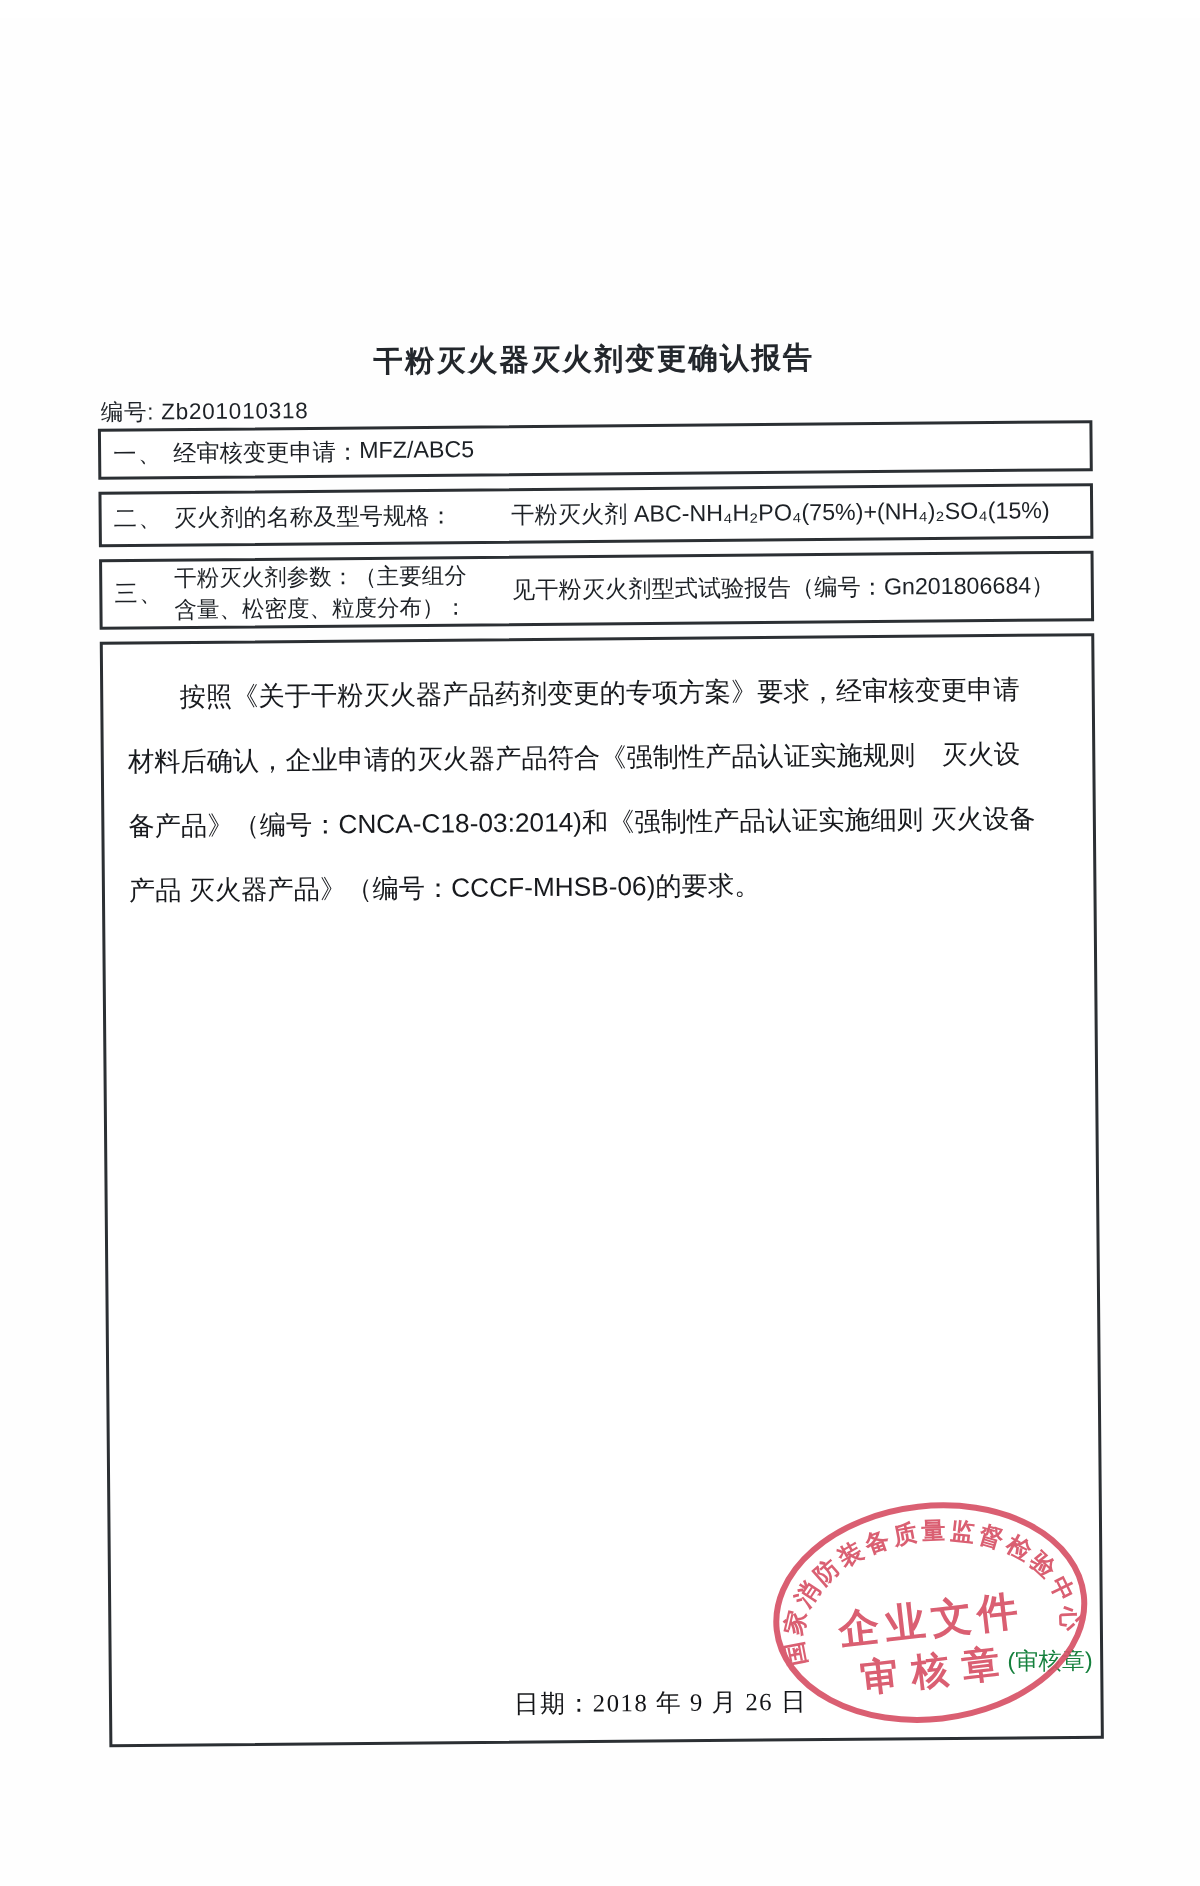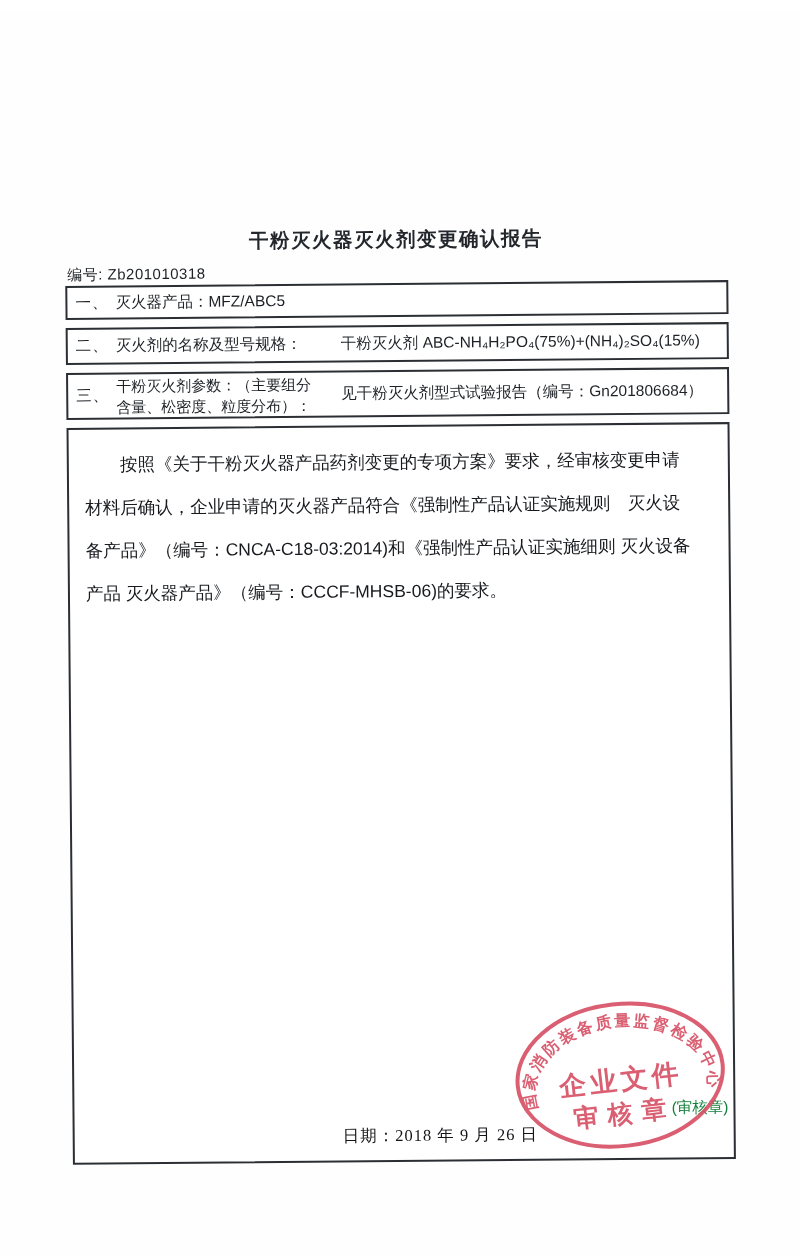--- a/index.html
+++ b/index.html
@@ -85,21 +85,21 @@
   <div class="scan">
 
     <div class="doc-title">干粉灭火器灭火剂变更确认报告</div>
 
     <div class="ref-no">编号: Zb201010318</div>
 
     <div class="tbl">
 
       <div class="row row-1">
         <span class="num">一、</span>
-        <span class="lbl-inline">灭火器产品：</span>
+        <span class="lbl-inline">经审核变更申请：</span>
         <span class="val">MFZ/ABC5</span>
       </div>
 
       <div class="row row-2">
         <span class="num">二、</span>
         <span class="lbl">灭火剂的名称及型号规格：</span>
         <span class="val">干粉灭火剂 ABC-NH₄H₂PO₄(75%)+(NH₄)₂SO₄(15%)</span>
       </div>
 
       <div class="row row-3">

